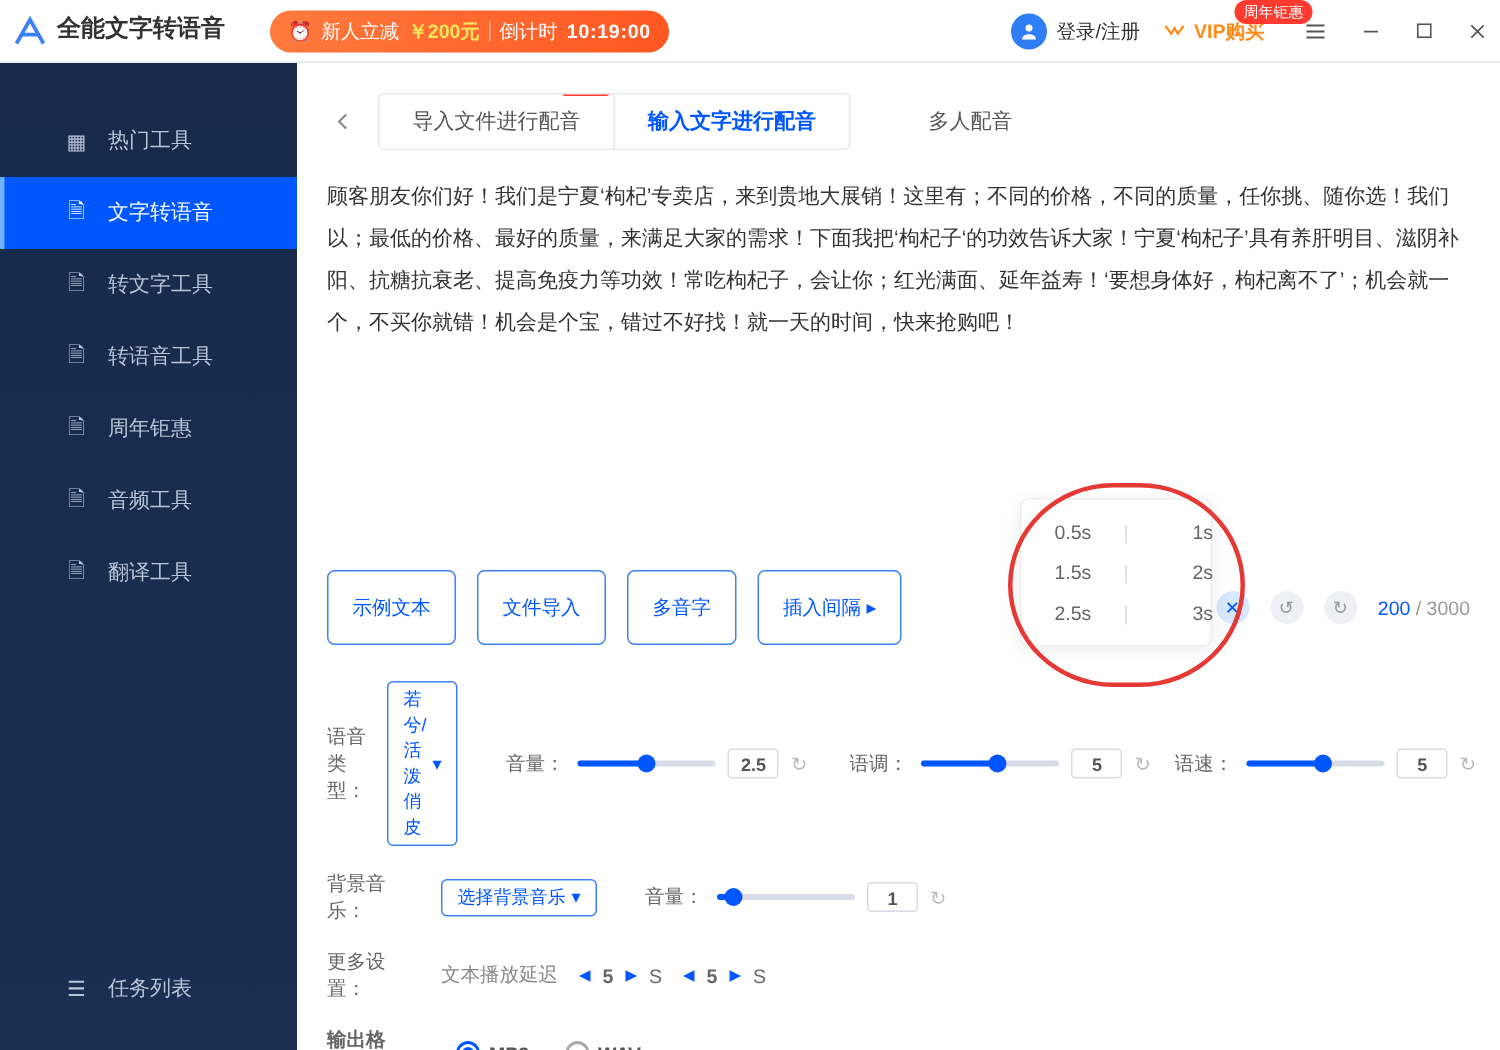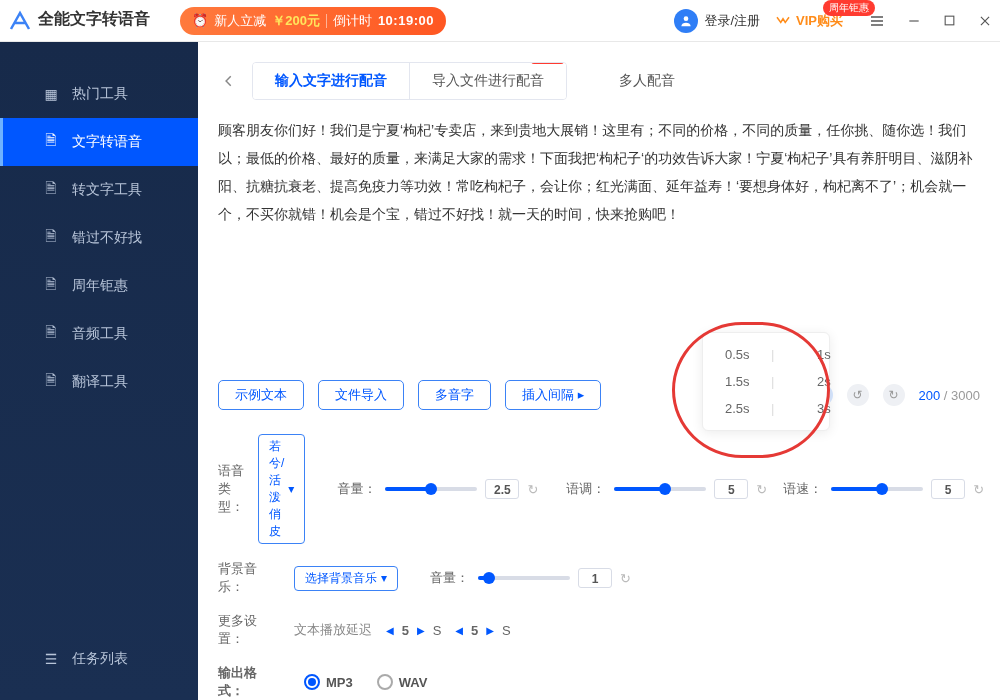--- a/index.html
+++ b/index.html
@@ -37,28 +37,28 @@
 .tabs { display: flex; border: 1px solid #e3e6ef; border-radius: 4px; overflow: hidden; }
 .tab { padding: 9px 22px; font-size: 14px; color: #555; cursor: pointer; position: relative; background: #fff; }
 .tab.active { color: #0057ff; font-weight: 600; }
 .tab + .tab { border-left: 1px solid #e3e6ef; }
 .hot-badge { position: absolute; top: -12px; right: 2px; background: #ff3b30; color: #fff; font-size: 10px; font-weight: 700; padding: 1px 6px; border-radius: 3px; }
 .tab-multi { margin-left: 40px; font-size: 14px; color: #555; cursor: pointer; }
 
 .editor { font-size: 14px; line-height: 2.0; color: #333; min-height: 260px; position: relative; }
 
 
-.interval-pop { position: absolute; right: 170px; top: 290px; width: 128px; background: #fff; border: 1px solid #eee; box-shadow: 0 2px 12px rgba(0,0,0,0.08); border-radius: 6px; padding: 8px 0; z-index: 5; }
+.interval-pop { position: absolute; right: 192px; top: 290px; width: 128px; background: #fff; border: 1px solid #eee; box-shadow: 0 2px 12px rgba(0,0,0,0.08); border-radius: 6px; padding: 8px 0; z-index: 5; }
 .interval-row { display: flex; padding: 6px 22px; font-size: 13px; color: #666; gap: 18px; }
 .interval-row span { cursor: pointer; min-width: 28px; }
 .interval-row .divider { color: #ddd; }
 .interval-circle { position: absolute; right: 170px; top: 280px; width: 158px; height: 136px; border: 3px solid #e53935; border-radius: 70px/68px; z-index: 6; pointer-events: none; }
 
 .tool-row { display: flex; align-items: center; gap: 14px; margin-top: 4px; }
-.pill { border: 1px solid #3b82f6; color: #0057ff; background: #fff; border-radius: 5px; padding: 5px 16px; font-size: 13px; cursor: pointer; }
+.pill { border: 1px solid #3b82f6; color: #0057ff; background: #fff; border-radius: 5px; padding: 15px 16px; font-size: 13px; cursor: pointer; }
 .tool-spacer { flex: 1; }
 .round-icon { width: 22px; height: 22px; border-radius: 50%; display: flex; align-items: center; justify-content: center; font-size: 12px; cursor: pointer; }
 .round-icon.blue { background: #d7e7ff; color: #0057ff; }
 .round-icon.grey { background: #eef0f4; color: #999; }
 .counter { font-size: 13px; color: #999; }
 .counter .cur { color: #0057ff; }
 
 .settings { margin-top: 24px; display: flex; flex-direction: column; gap: 16px; font-size: 13px; color: #555; }
 .s-row { display: flex; align-items: center; gap: 14px; }
 .s-label { width: 62px; color: #666; }
@@ -152,21 +152,21 @@
   <div class="side-item active">
       <span class="side-icon">🗎</span>
       <span>文字转语音</span>
     </div>
   <div class="side-item">
       <span class="side-icon">🗎</span>
       <span>转文字工具</span>
     </div>
   <div class="side-item">
       <span class="side-icon">🗎</span>
-      <span>错过不好找</span>
+      <span>转语音工具</span>
     </div>
   <div class="side-item">
       <span class="side-icon">🗎</span>
       <span>周年钜惠</span>
     </div>
   <div class="side-item">
       <span class="side-icon">🗎</span>
       <span>音频工具</span>
     </div>
   <div class="side-item">
@@ -180,25 +180,25 @@
 </div>
 
 <div class="main">
   <div class="tabs-row">
     <span class="back-btn">
         <svg width="14" height="14" viewBox="0 0 24 24" fill="none" stroke="#888" stroke-width="2.5">
           <path d="M15 4 L7 12 L15 20"></path>
         </svg>
       </span>
     <div class="tabs">
-      <div class="tab active"><span>输入文字进行配音</span></div>
       <div class="tab">
         <span>导入文件进行配音</span>
         <span class="hot-badge">HOT</span>
       </div>
+      <div class="tab active"><span>输入文字进行配音</span></div>
     </div>
     <span class="tab-multi">多人配音</span>
   </div>
 
   <div class="editor">
     <span>顾客朋友你们好！我们是宁夏‘枸杞’专卖店，来到贵地大展销！这里有；不同的价格，不同的质量，任你挑、随你选！我们以；最低的价格、最好的质量，来满足大家的需求！下面我把‘枸杞子‘的功效告诉大家！宁夏‘枸杞子’具有养肝明目、滋阴补阳、抗糖抗衰老、提高免疫力等功效！常吃枸杞子，会让你；红光满面、延年益寿！‘要想身体好，枸杞离不了’；机会就一个，不买你就错！机会是个宝，错过不好找！就一天的时间，快来抢购吧！</span>
   </div>
 
   <div class="interval-pop">
     <div class="interval-row">

